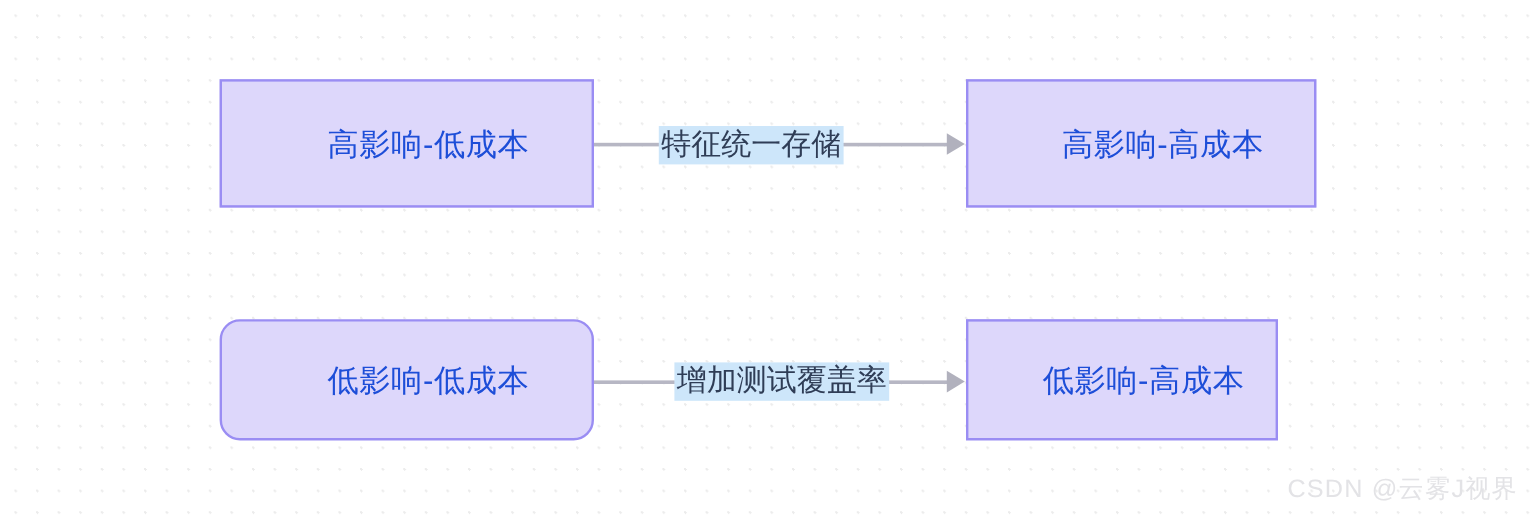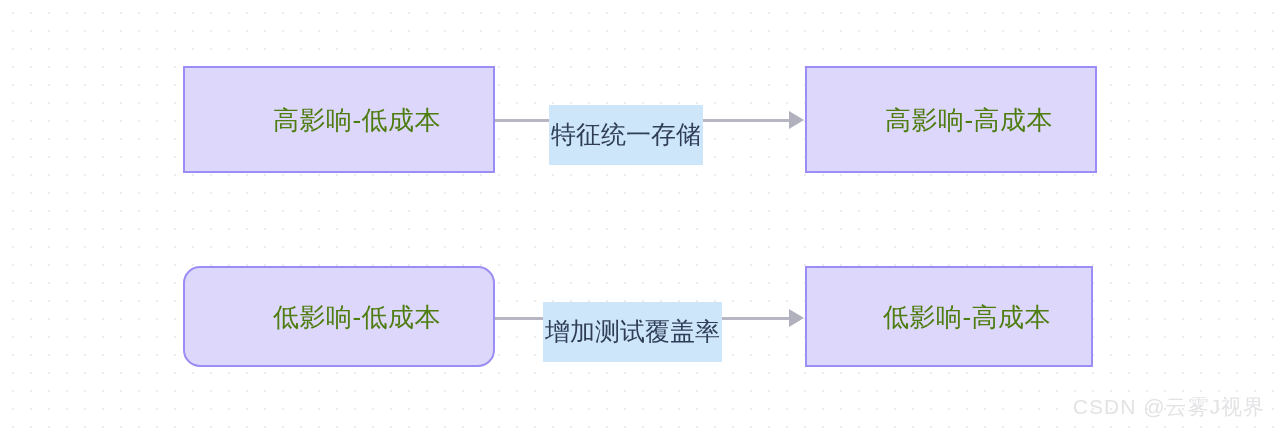--- a/index.html
+++ b/index.html
@@ -24,37 +24,37 @@
 
   
   .node {
     position: absolute;
     box-sizing: border-box;
     background: #ddd7fb;
     border: 2px solid #9a8df3;
     display: flex;
     align-items: center;
     justify-content: center;
-    color: #4d7c0f;
+    color: #1d4ed8;
     font-size: 26px;
     font-family: "Liberation Sans", "DejaVu Sans", sans-serif;
     letter-spacing: 0.5px;
     white-space: nowrap;
     padding-left: 36px;
   }
 
   .node-label {
     line-height: 1;
     pointer-events: none;
   }
 
   #node-hi-lo { left: 183px; top: 66px;  width: 312px; height: 107px; }
   #node-hi-hi { left: 805px; top: 66px;  width: 292px; height: 107px; }
   #node-lo-lo { left: 183px; top: 266px; width: 312px; height: 101px; border-radius: 17px; }
-  #node-lo-hi { left: 805px; top: 266px; width: 288px; height: 101px; align-items: center; }
+  #node-lo-hi { left: 805px; top: 266px; width: 260px; height: 101px; align-items: center; }
 
   
   .edge {
     position: absolute;
     height: 3px;
     background: #b7b7c4;
     z-index: 1;
   }
   #edge-1 { left: 495px; top: 119px; width: 296px; }
   #edge-2 { left: 495px; top: 317px; width: 296px; }
@@ -72,25 +72,25 @@
   #arrow-2 { left: 789px; top: 309px; }
 
   .edge-label {
     position: absolute;
     z-index: 3;
     background: #cde6fa;
     color: #2f3d56;
     font-size: 25px;
     font-family: "Liberation Sans", "DejaVu Sans", sans-serif;
     line-height: 1.18;
-    padding: 15px 2px;
+    padding: 1px 2px;
     white-space: nowrap;
   }
   #edge-label-1 { left: 549px; top: 105px; }
-  #edge-label-2 { left: 543px; top: 302px; }
+  #edge-label-2 { left: 562px; top: 302px; }
 
   
   #watermark {
     position: absolute;
     right: 14px;
     bottom: 9px;
     color: #e3e3e6;
     font-size: 21px;
     font-family: "Liberation Sans", "DejaVu Sans", sans-serif;
     letter-spacing: 1px;

